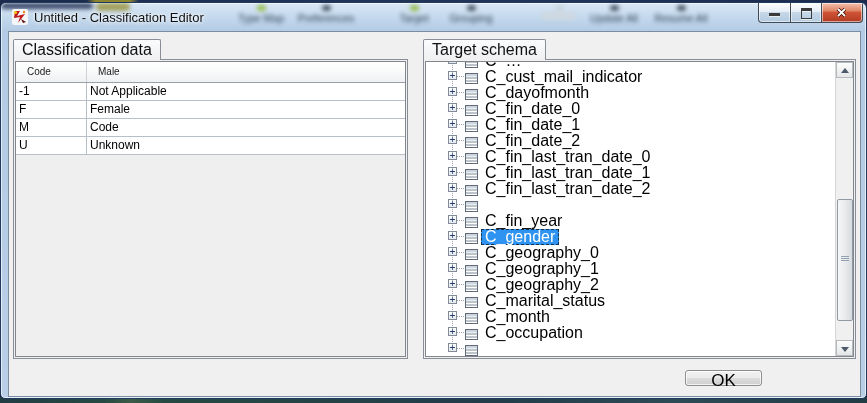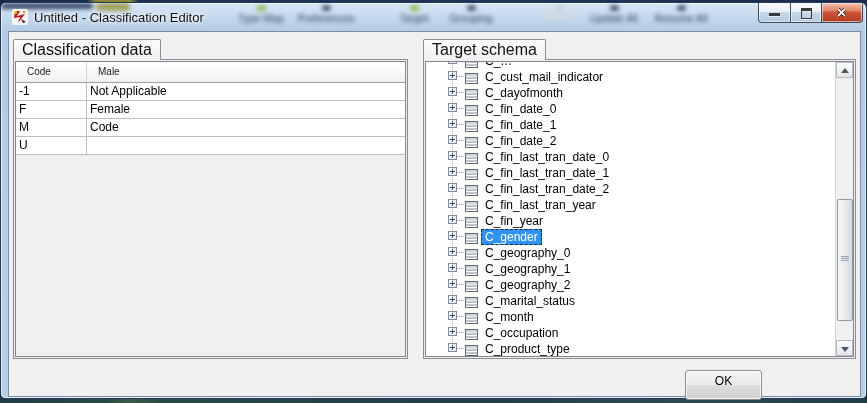--- a/index.html
+++ b/index.html
@@ -71,37 +71,37 @@
   .tree-vline{position:absolute;left:26px;top:0;bottom:4px;width:0;border-left:1px dotted #98a0ac;}
   .trow{position:relative;height:16px;}
   .trow.clipped{height:6px;overflow:hidden;}
   .trow.clipped .tin{position:relative;top:-10px;}
   .tin{position:relative;height:16px;}
   .hdots{position:absolute;left:27px;top:8px;width:11px;border-top:1px dotted #98a0ac;}
   .expander{position:absolute;left:22px;top:3px;width:9px;height:9px;box-sizing:border-box;
     border:1px solid #838b98;background:linear-gradient(180deg,#fff,#e3e8ee);
     font-size:10px;line-height:7px;text-align:center;color:#1e3a66;}
   .ticon{position:absolute;left:39px;top:2px;width:13px;height:11px;}
-  .tlabel{position:absolute;left:55px;top:1px;font-size:12px;line-height:14px;color:#000;
+  .tlabel{position:absolute;left:55px;top:1px;font-size:16px;line-height:14px;color:#000;
     padding:0 3px;border:1px solid transparent;white-space:nowrap;}
   .tlabel.sel{background:#2e93f1;color:#fff;border:1px dashed #16324d;}
   
   .vscroll{position:absolute;right:0;top:0;bottom:0;width:17px;background:#f0f0f0;border-left:1px solid #d5d5d5;}
   .sbtn{position:absolute;left:0;width:17px;height:16px;background:linear-gradient(180deg,#fdfdfd,#e4e6e8);border:1px solid #b7babc;box-sizing:border-box;}
   .sbtn.up{top:0;}
   .sbtn.down{bottom:0;}
   .arrow{position:absolute;left:4px;width:0;height:0;border-left:4px solid transparent;border-right:4px solid transparent;}
   .arrow.up{top:5px;border-bottom:5px solid #4d5a68;}
   .arrow.down{top:6px;border-top:5px solid #4d5a68;}
   .thumb{position:absolute;left:1px;top:137px;width:14px;height:120px;border:1px solid #8f9aa5;border-radius:2px;
     background:linear-gradient(90deg,#f6f7f8 0%,#e9ebed 50%,#d8dbde 100%);}
   .grip{position:absolute;left:3px;top:56px;width:8px;height:1px;background:#93a1b0;box-shadow:0 2px 0 #93a1b0,0 4px 0 #93a1b0;}
   
-  .btn{position:absolute;top:338px;height:30px;box-sizing:border-box;
-    border:1px solid #8e8e8e;border-radius:3px;font-size:12px;color:#000;text-align:center;line-height:20px;
+  .btn{position:absolute;top:338px;height:16px;box-sizing:border-box;
+    border:1px solid #8e8e8e;border-radius:3px;font-size:17px;color:#000;text-align:center;line-height:20px;
     background:linear-gradient(180deg,#f2f2f2 0%,#ebebeb 49%,#dddddd 50%,#cfcfcf 100%);
     box-shadow:inset 0 0 0 1px rgba(255,255,255,.75);}
   .btn.ok{left:676px;width:77px;}
   .btn.cancel{left:769px;width:76px;}
 </style>
 </head>
 <body>
 
 <div class="desktop-top"></div>
 <div class="desktop-bottom"></div>
@@ -184,20 +184,21 @@
             <div class="drow">
               <div class="dc c1">F</div>
               <div class="dc c2">Female</div>
             </div>
             <div class="drow">
               <div class="dc c1">M</div>
               <div class="dc c2">Code</div>
             </div>
             <div class="drow">
               <div class="dc c1">U</div>
+              <div class="dc c2">Unknown</div>
             </div>
           </div>
       </div>
     </div>
 
     <div class="panel right">
       <div class="treebox">
         <div class="tree-rows" id="tree-rows">
           <div class="tree-vline"></div>
         <div class="trow clipped">
@@ -319,21 +320,20 @@
             <div class="trow">
               <div class="tin">
                 <span class="hdots"></span>
                 <span class="expander">+</span>
                 <span class="ticon"><svg width="13" height="11" viewBox="0 0 13 11">
                     <rect x="0.5" y="0.5" width="12" height="10" fill="#ffffff" stroke="#5f6b7a"></rect>
                     <rect x="1" y="1" width="11" height="2.4" fill="#ccd5df"></rect>
                     <line x1="1" y1="5" x2="12" y2="5" stroke="#7d8995" stroke-width="1"></line>
                     <line x1="1" y1="8" x2="12" y2="8" stroke="#7d8995" stroke-width="1"></line>
                   </svg></span>
-                <span class="tlabel">C_fin_last_tran_year</span>
               </div>
             </div>
             <div class="trow">
               <div class="tin">
                 <span class="hdots"></span>
                 <span class="expander">+</span>
                 <span class="ticon"><svg width="13" height="11" viewBox="0 0 13 11">
                     <rect x="0.5" y="0.5" width="12" height="10" fill="#ffffff" stroke="#5f6b7a"></rect>
                     <rect x="1" y="1" width="11" height="2.4" fill="#ccd5df"></rect>
                     <line x1="1" y1="5" x2="12" y2="5" stroke="#7d8995" stroke-width="1"></line>
@@ -436,21 +436,20 @@
             <div class="trow">
               <div class="tin">
                 <span class="hdots"></span>
                 <span class="expander">+</span>
                 <span class="ticon"><svg width="13" height="11" viewBox="0 0 13 11">
                     <rect x="0.5" y="0.5" width="12" height="10" fill="#ffffff" stroke="#5f6b7a"></rect>
                     <rect x="1" y="1" width="11" height="2.4" fill="#ccd5df"></rect>
                     <line x1="1" y1="5" x2="12" y2="5" stroke="#7d8995" stroke-width="1"></line>
                     <line x1="1" y1="8" x2="12" y2="8" stroke="#7d8995" stroke-width="1"></line>
                   </svg></span>
-                <span class="tlabel">C_product_type</span>
               </div>
             </div>
           </div>
         <div class="vscroll">
           <div class="sbtn up">
               <div class="arrow up"></div>
             </div>
           <div class="thumb">
               <div class="grip"></div>
             </div>

